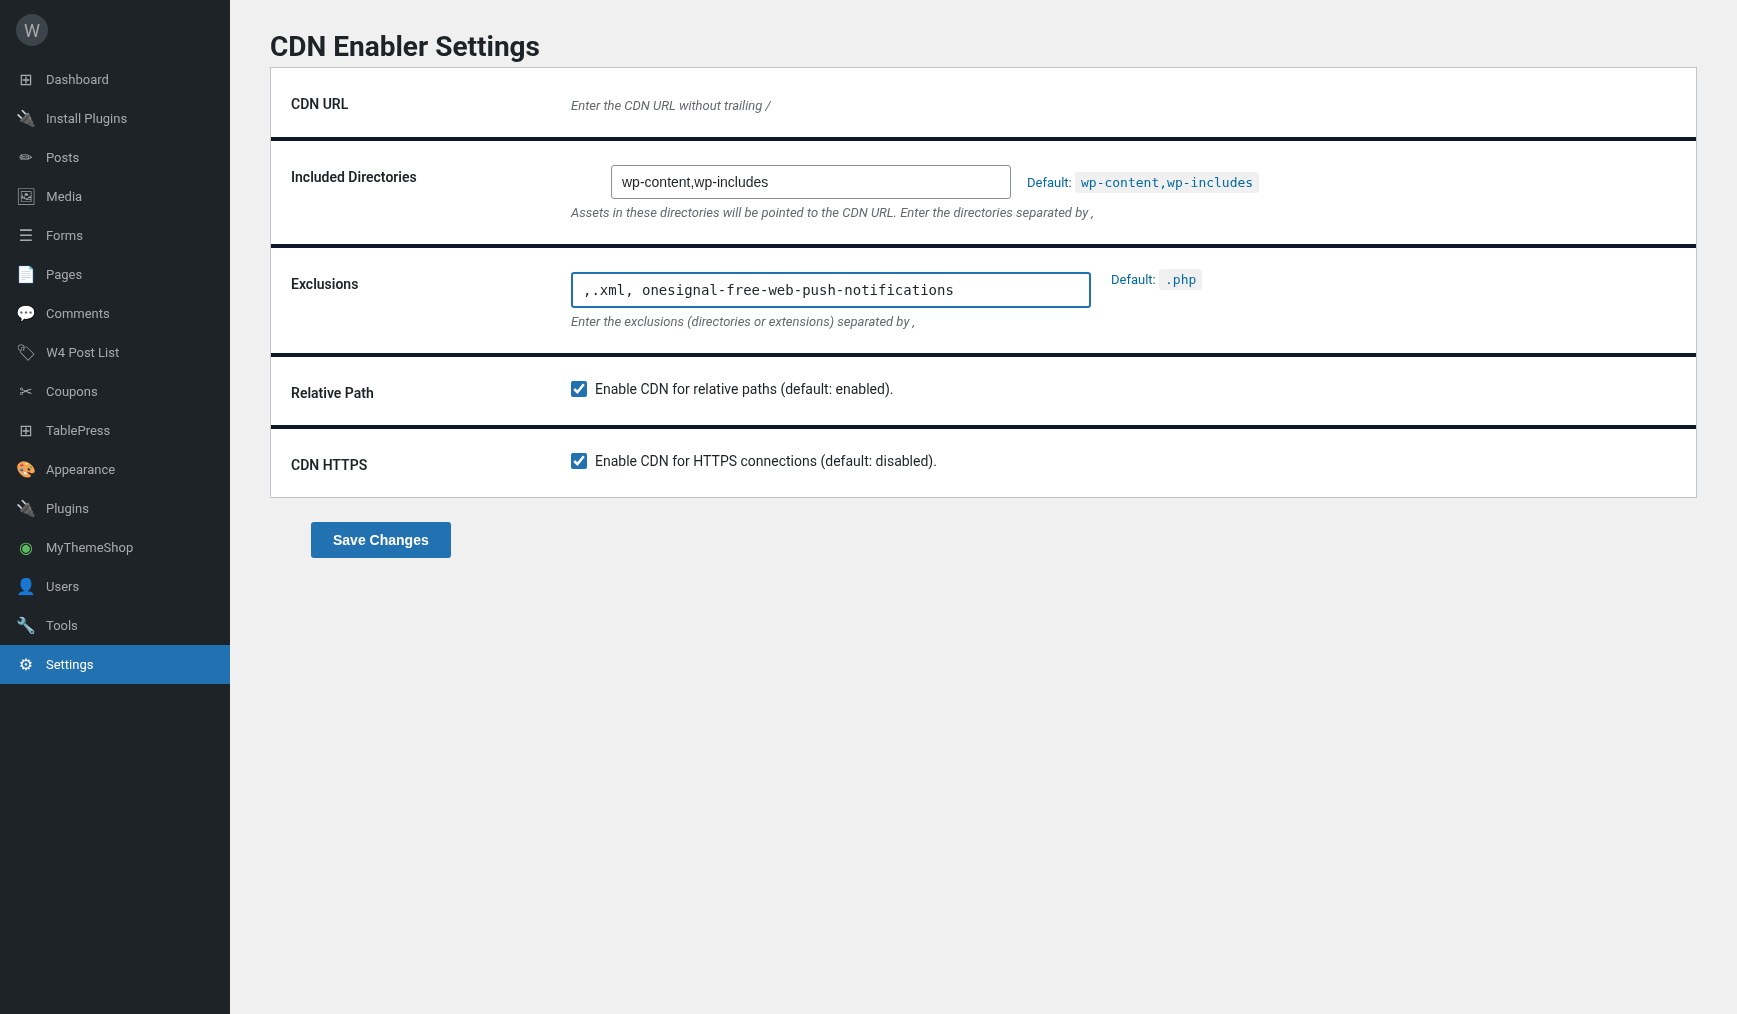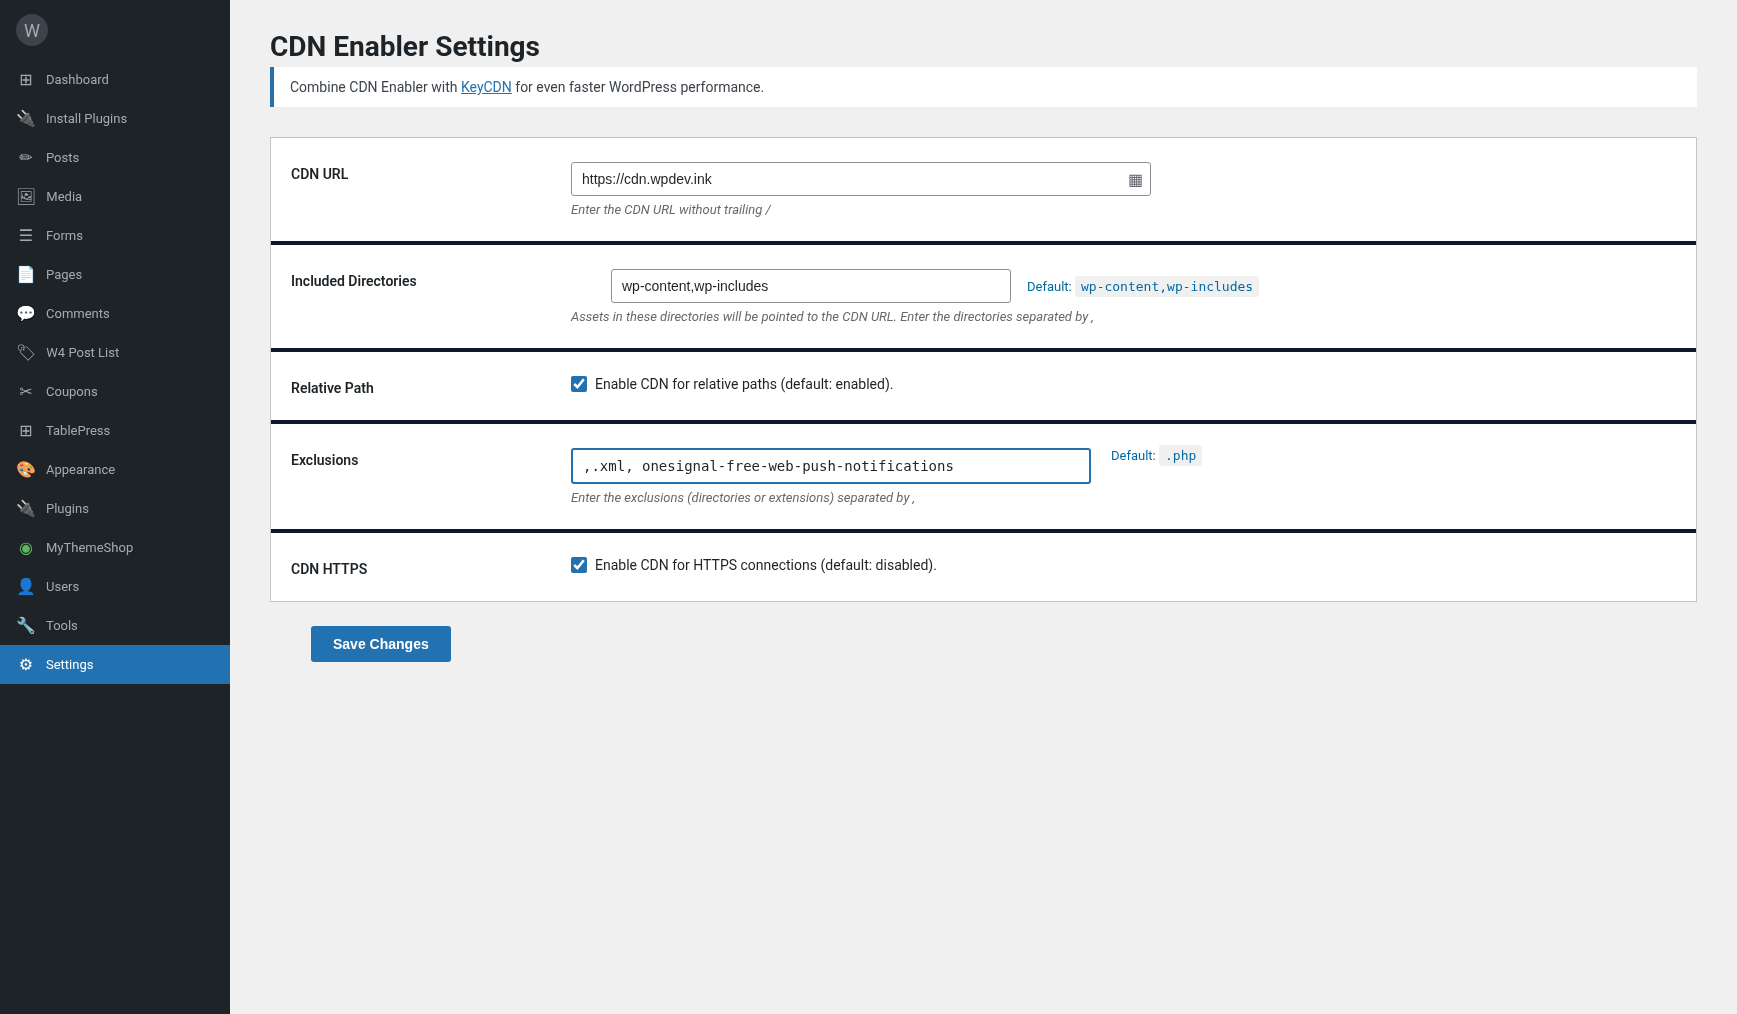--- a/index.html
+++ b/index.html
@@ -288,70 +288,63 @@
   </a>
   <a class="sidebar-item active">
     <span class="sidebar-item-icon">⚙</span>
     <span>Settings</span>
   </a>
 </nav>
 
 <main id="main">
   <h1 class="page-title">CDN Enabler Settings</h1>
 
-  <div class="notice-info">
-    <span>Combine CDN Enabler with </span><a href="#">KeyCDN</a><span> for even faster WordPress performance.</span>
-  </div>
 
   <div class="form-card">
 
     <div class="settings-row">
       <div class="settings-label">CDN URL</div>
       <div class="settings-control">
-        <div class="input-with-icon">
-          <input type="text" class="settings-input" value="https://cdn.wpdev.ink" style="">
-          <button class="input-icon-btn">▦</button>
-        </div>
         <div class="settings-hint">Enter the CDN URL without trailing  /</div>
       </div>
     </div>
 
     <div class="settings-row">
       <div class="settings-label">Included Directories</div>
       <div class="settings-control">
         <div class="inline-default">
           <input type="text" class="settings-input" value="wp-content,wp-includes" style="max-width: 400px;">
           <span class="default-label">Default: <span class="default-value">wp-content,wp-includes</span></span>
         </div>
         <div class="settings-hint">Assets in these directories will be pointed to the CDN URL. Enter the directories separated by  ,</div>
       </div>
     </div>
 
     <div class="settings-row">
-      <div class="settings-label">Relative Path</div>
-      <div class="settings-control">
-        <label class="checkbox-label">
-          <input type="checkbox" checked="" style="">
-          <span>Enable CDN for relative paths (default: enabled).</span>
-        </label>
-      </div>
-    </div>
-
-    <div class="settings-row">
       <div class="settings-label">Exclusions</div>
       <div class="settings-control">
         <div class="exclusions-row">
           <input type="text" class="exclusions-input" value=",.xml, onesignal-free-web-push-notifications" style="">
           <span class="default-label">Default: <span class="default-value">.php</span></span>
         </div>
         <div class="settings-hint">Enter the exclusions (directories or extensions) separated by  ,</div>
       </div>
     </div>
 
     <div class="settings-row">
+      <div class="settings-label">Relative Path</div>
+      <div class="settings-control">
+        <label class="checkbox-label">
+          <input type="checkbox" checked="" style="">
+          <span>Enable CDN for relative paths (default: enabled).</span>
+        </label>
+      </div>
+    </div>
+
+    <div class="settings-row">
       <div class="settings-label">CDN HTTPS</div>
       <div class="settings-control">
         <label class="checkbox-label">
           <input type="checkbox" checked="" style="">
           <span>Enable CDN for HTTPS connections (default: disabled).</span>
         </label>
       </div>
     </div>
 
   </div>

